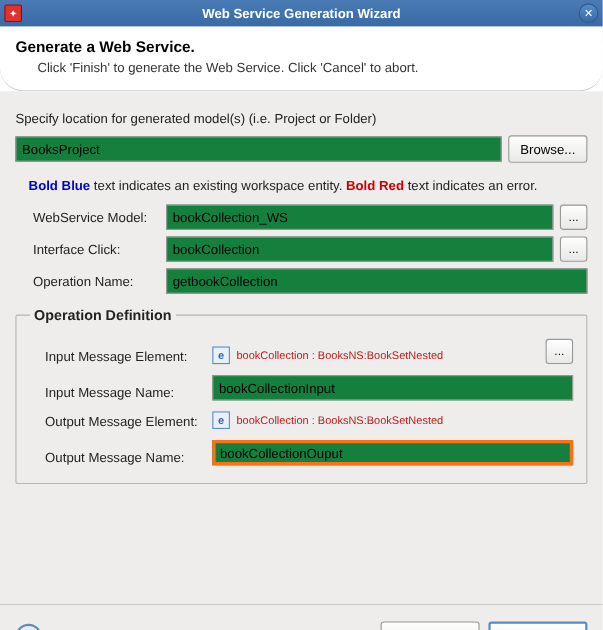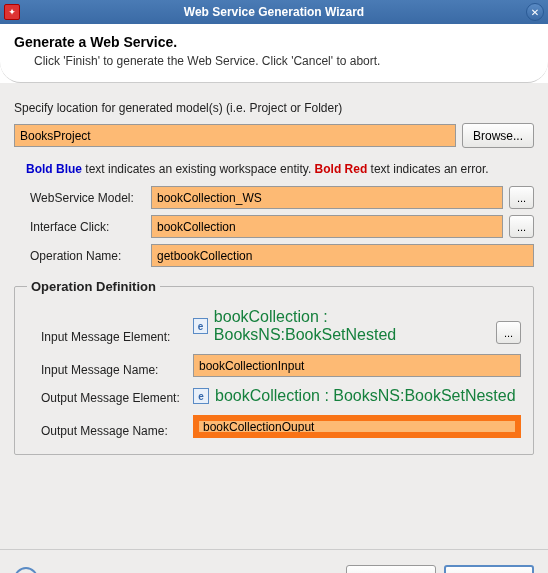--- a/index.html
+++ b/index.html
@@ -8,33 +8,33 @@
 .titlebar-icon { width: 16px; height: 16px; margin-left: 4px; background: #d33; border: 1px solid #a00; border-radius: 2px; display: flex; align-items: center; justify-content: center; font-size: 9px; color: #fff; }
 .titlebar-text { position: absolute; left: 50%; transform: translateX(-50%); font-weight: bold; font-size: 12px; }
 .titlebar-close { margin-left: auto; margin-right: 4px; width: 18px; height: 18px; background: linear-gradient(to bottom, #5a8bc5, #3a6aa5); border: 1px solid #2a5a95; border-radius: 10px; display: flex; align-items: center; justify-content: center; color: #fff; font-size: 10px; }
 .header { background: #fff; padding: 10px 14px 14px; border-bottom: 1px solid #ccc; border-radius: 21px; }
 .header h1 { font-size: 14px; font-weight: bold; color: #000; margin-bottom: 4px; }
 .header p { font-size: 12px; color: #333; margin-left: 20px; }
 .content { padding: 18px 14px 10px; background: #eeedec; height: 466px; }
 .row { display: flex; align-items: center; margin-bottom: 6px; gap: 6px; }
 .label { font-size: 12px; color: #222; }
 .label-indent { margin-left: 16px; width: 115px; }
-.input { flex: 1; height: 23px; border: 1px solid #999; background: #fdba74; padding: 0 5px; font-size: 12px; font-family: inherit; }
-.input-focus { border: 6px solid #f97316; height: 23px; padding: 0 4px; }
+.input { flex: 1; height: 23px; border: 1px solid #999; background: #15803d; padding: 0 5px; font-size: 12px; font-family: inherit; }
+.input-focus { border: 3px solid #f97316; height: 23px; padding: 0 4px; }
 .btn-browse { height: 25px; padding: 0 10px; background: linear-gradient(to bottom, #fefefe, #e8e8e6); border: 1px solid #999; border-radius: 3px; font-size: 12px; cursor: pointer; }
 .btn-dots { width: 25px; height: 23px; background: linear-gradient(to bottom, #fefefe, #e8e8e6); border: 1px solid #999; border-radius: 3px; font-size: 11px; cursor: pointer; display: flex; align-items: center; justify-content: center; }
 .hint { font-size: 12px; margin: 14px 0 10px; color: #222; }
 .bold-blue { color: #0000cc; font-weight: bold; padding-left: 12px; }
 .bold-red { color: #cc0000; font-weight: bold; }
 fieldset { border: 1px solid #b5b5b5; border-radius: 2px; margin-top: 12px; padding: 14px 12px 16px; }
 legend { font-weight: bold; font-size: 13px; padding: 0 4px; color: #222; }
 .def-row { display: flex; align-items: flex-end; margin-bottom: 10px; gap: 6px; }
 .def-label { width: 160px; padding-left: 14px; font-size: 12px; color: #222; }
 .e-icon { width: 16px; height: 16px; border: 1px solid #5a8bc5; background: #e8f0fa; color: #3366aa; font-size: 10px; font-weight: bold; display: inline-flex; align-items: center; justify-content: center; margin-right: 6px; }
-.def-text { font-size: 16px; color: #15803d; }
+.def-text { font-size: 10px; color: #b91c1c; }
 .input-framed { flex: 1; display: flex; align-items: center; }
 .footer { height: 58px; border-top: 1px solid #ccc; display: flex; align-items: center; padding: 0 14px; background: #eeedec; }
 .help { width: 24px; height: 24px; border: 2px solid #5a8bc5; border-radius: 50%; color: #5a8bc5; display: flex; align-items: center; justify-content: center; font-size: 14px; font-weight: bold; cursor: pointer; }
 .footer-btns { margin-left: auto; display: flex; gap: 8px; }
 .btn { width: 90px; height: 28px; background: linear-gradient(to bottom, #fefefe, #e8e8e6); border: 1px solid #999; border-radius: 3px; font-size: 12px; cursor: pointer; }
 .btn-default { border: 2px solid #5a8bc5; }
 .mnemonic { text-decoration: underline; }
 .spacer { height: 8px; }
 </style>
 </head>

